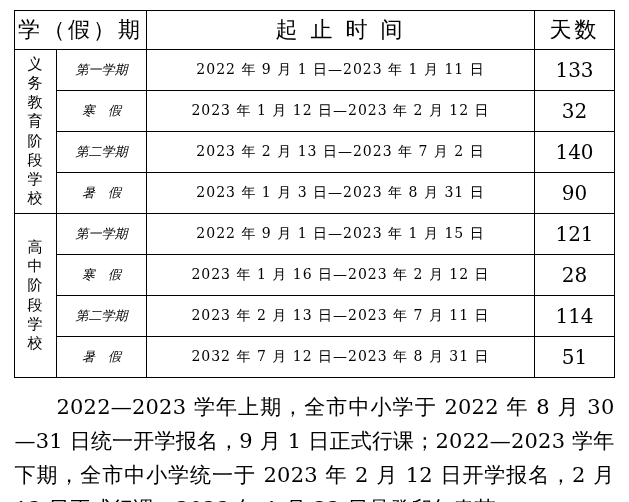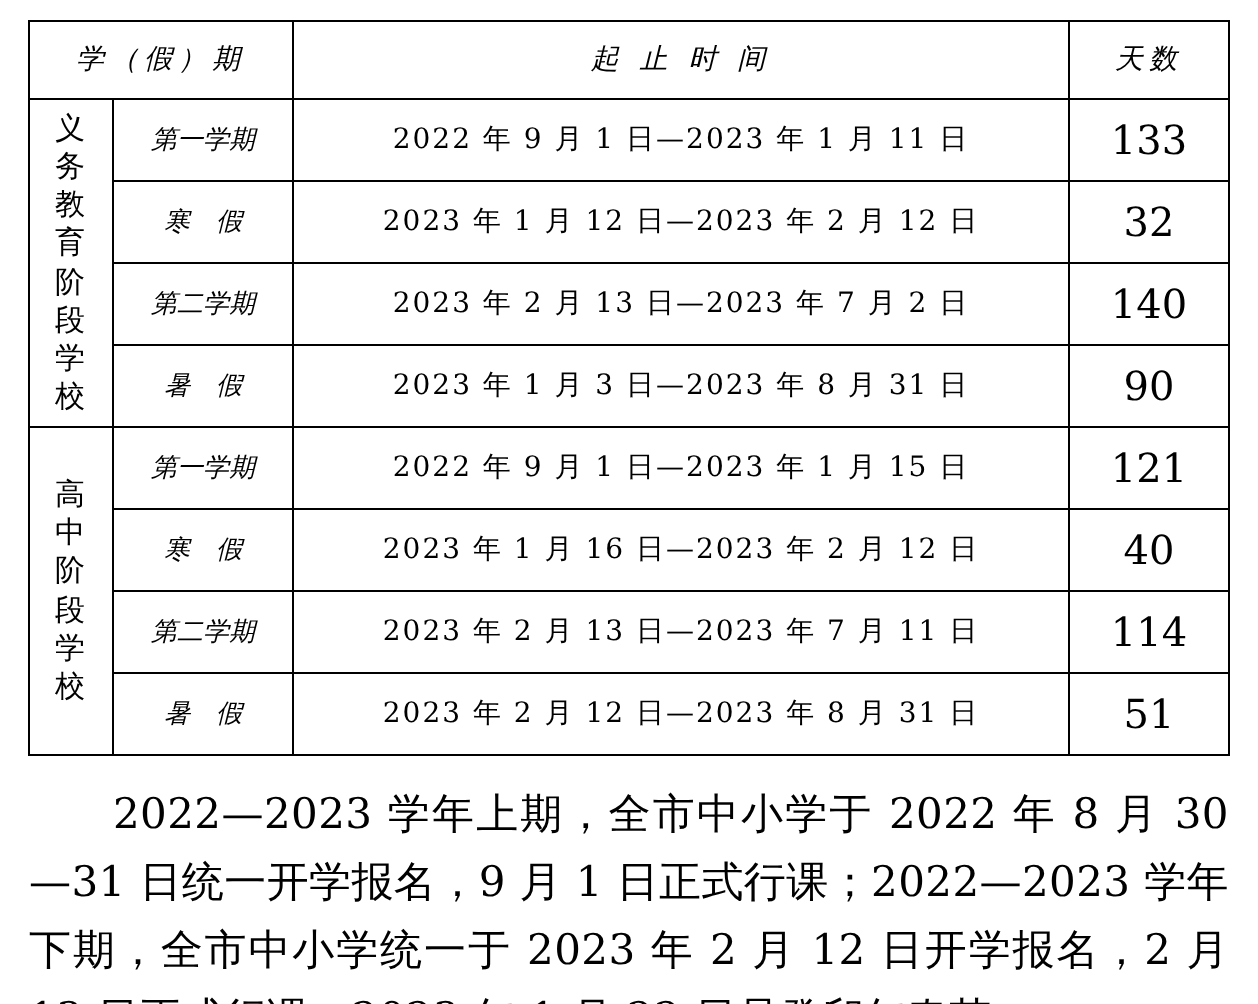--- a/index.html
+++ b/index.html
@@ -36,23 +36,22 @@
     font-family: "DejaVu Serif", "Liberation Serif", serif;
   }
   
   col.c-stage  { width: 42px; }
   col.c-term   { width: 90px; }
   col.c-range  { width: 388px; }
   col.c-days   { width: 80px; }
 
   .hdr-cell {
     height: 38px;
-    font-size: 14px;
+    font-size: 22px;
     letter-spacing: 2px;
-    font-style: italic;
   }
   .hdr-span {
     display: inline-block;
     letter-spacing: 3px;
   }
   .stage-cell {
     font-size: 15px;
     line-height: 1.28;
     letter-spacing: 1px;
     padding: 2px 0;
@@ -161,30 +160,30 @@
               <span style="display:block">校</span>
             </span>
         </td>
         <td class="term-cell">第一学期</td>
         <td class="range-cell">2022 年 9 月 1 日—2023 年 1 月 15 日</td>
         <td class="days-cell">121</td>
       </tr>
       <tr>
         <td class="term-cell">寒　假</td>
         <td class="range-cell">2023 年 1 月 16 日—2023 年 2 月 12 日</td>
-        <td class="days-cell">40</td>
+        <td class="days-cell">28</td>
       </tr>
       <tr>
         <td class="term-cell">第二学期</td>
         <td class="range-cell">2023 年 2 月 13 日—2023 年 7 月 11 日</td>
         <td class="days-cell">114</td>
       </tr>
       <tr>
         <td class="term-cell">暑　假</td>
-        <td class="range-cell">2023 年 2 月 12 日—2023 年 8 月 31 日</td>
+        <td class="range-cell">2032 年 7 月 12 日—2023 年 8 月 31 日</td>
         <td class="days-cell">51</td>
       </tr>
     </tbody>
   </table>
 
   <div class="note">
     <span class="indent">2022—2023 学年上期，全市中小学于 2022 年 8 月 30—31 日统一开学报名，9 月 1 日正式行课；2022—2023 学年下期，全市中小学统一于 2023 年 2 月 12 日开学报名，2 月 13 日正式行课。2023 年 1 月 22 日是癸卯年春节。</span>
   </div>
 
 </div>

